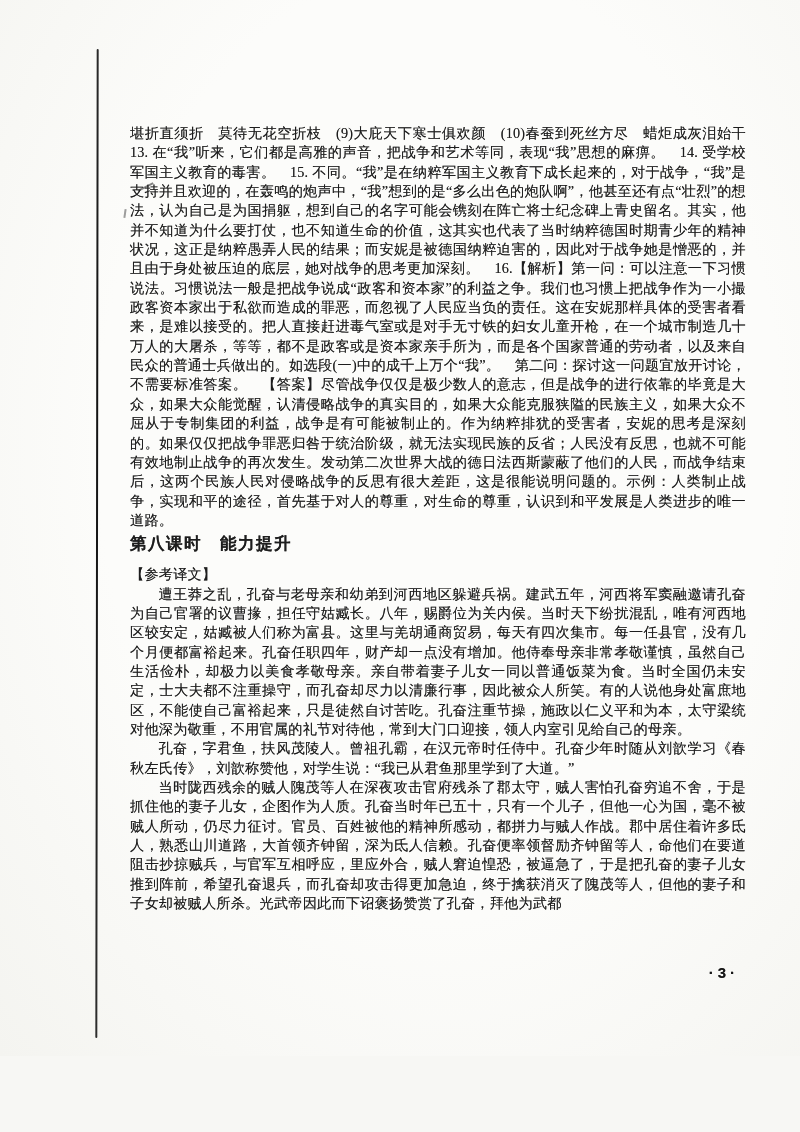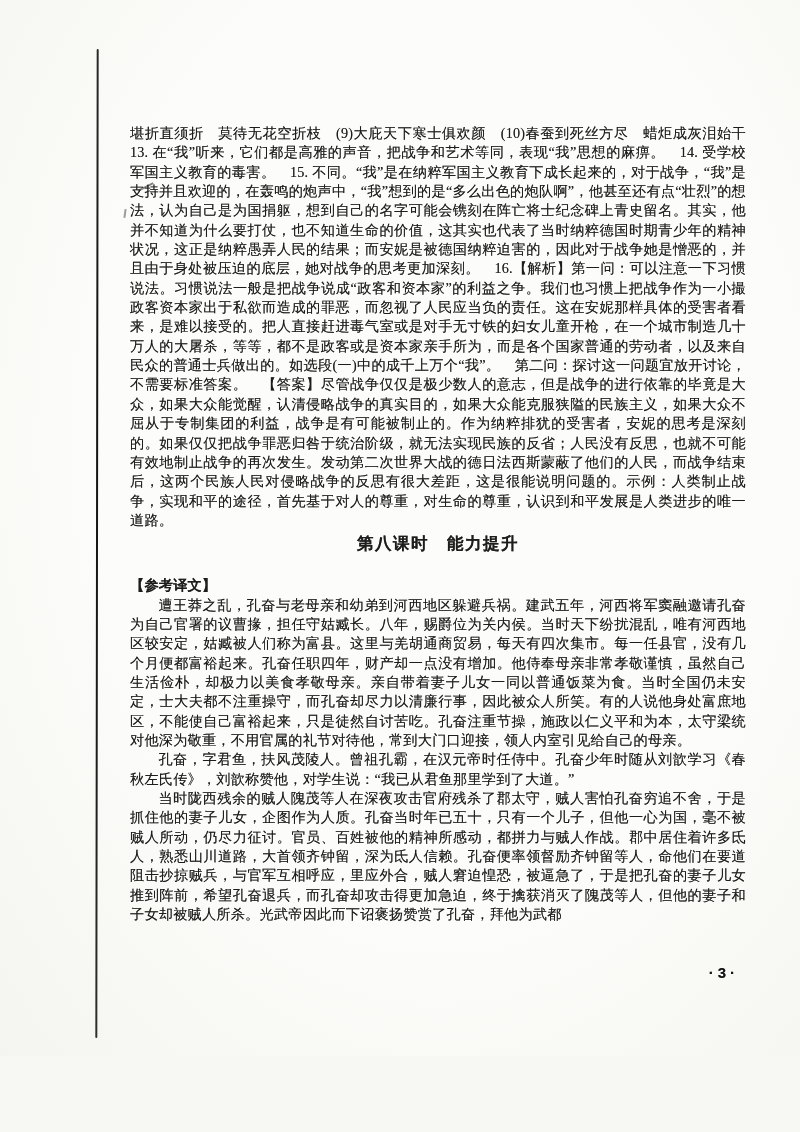--- a/index.html
+++ b/index.html
@@ -56,30 +56,30 @@
   }
   .block {
     margin: 0;
     font-size: 14.2px;
     line-height: 19.35px;
     text-align: justify;
     letter-spacing: 0.2px;
     text-shadow: 0 0 0.4px rgba(10,10,10,0.55);
   }
   .heading {
-    margin: 3px 0 21px 0;
+    margin: 3px 0 10px 0;
     font-size: 16.5px;
     line-height: 22px;
     font-weight: bold;
-    text-align: center;
+    text-align: left;
     letter-spacing: 1.5px;
     text-shadow: 0 0 0.5px rgba(0,0,0,0.7);
   }
   .label {
-    font-weight: bold;
+    font-weight: normal;
   }
   .para {
     text-indent: 2em;
   }
   .page-number {
     position: absolute;
     right: 61px;
     top: 964px;
     font-size: 15px;
     font-weight: bold;

